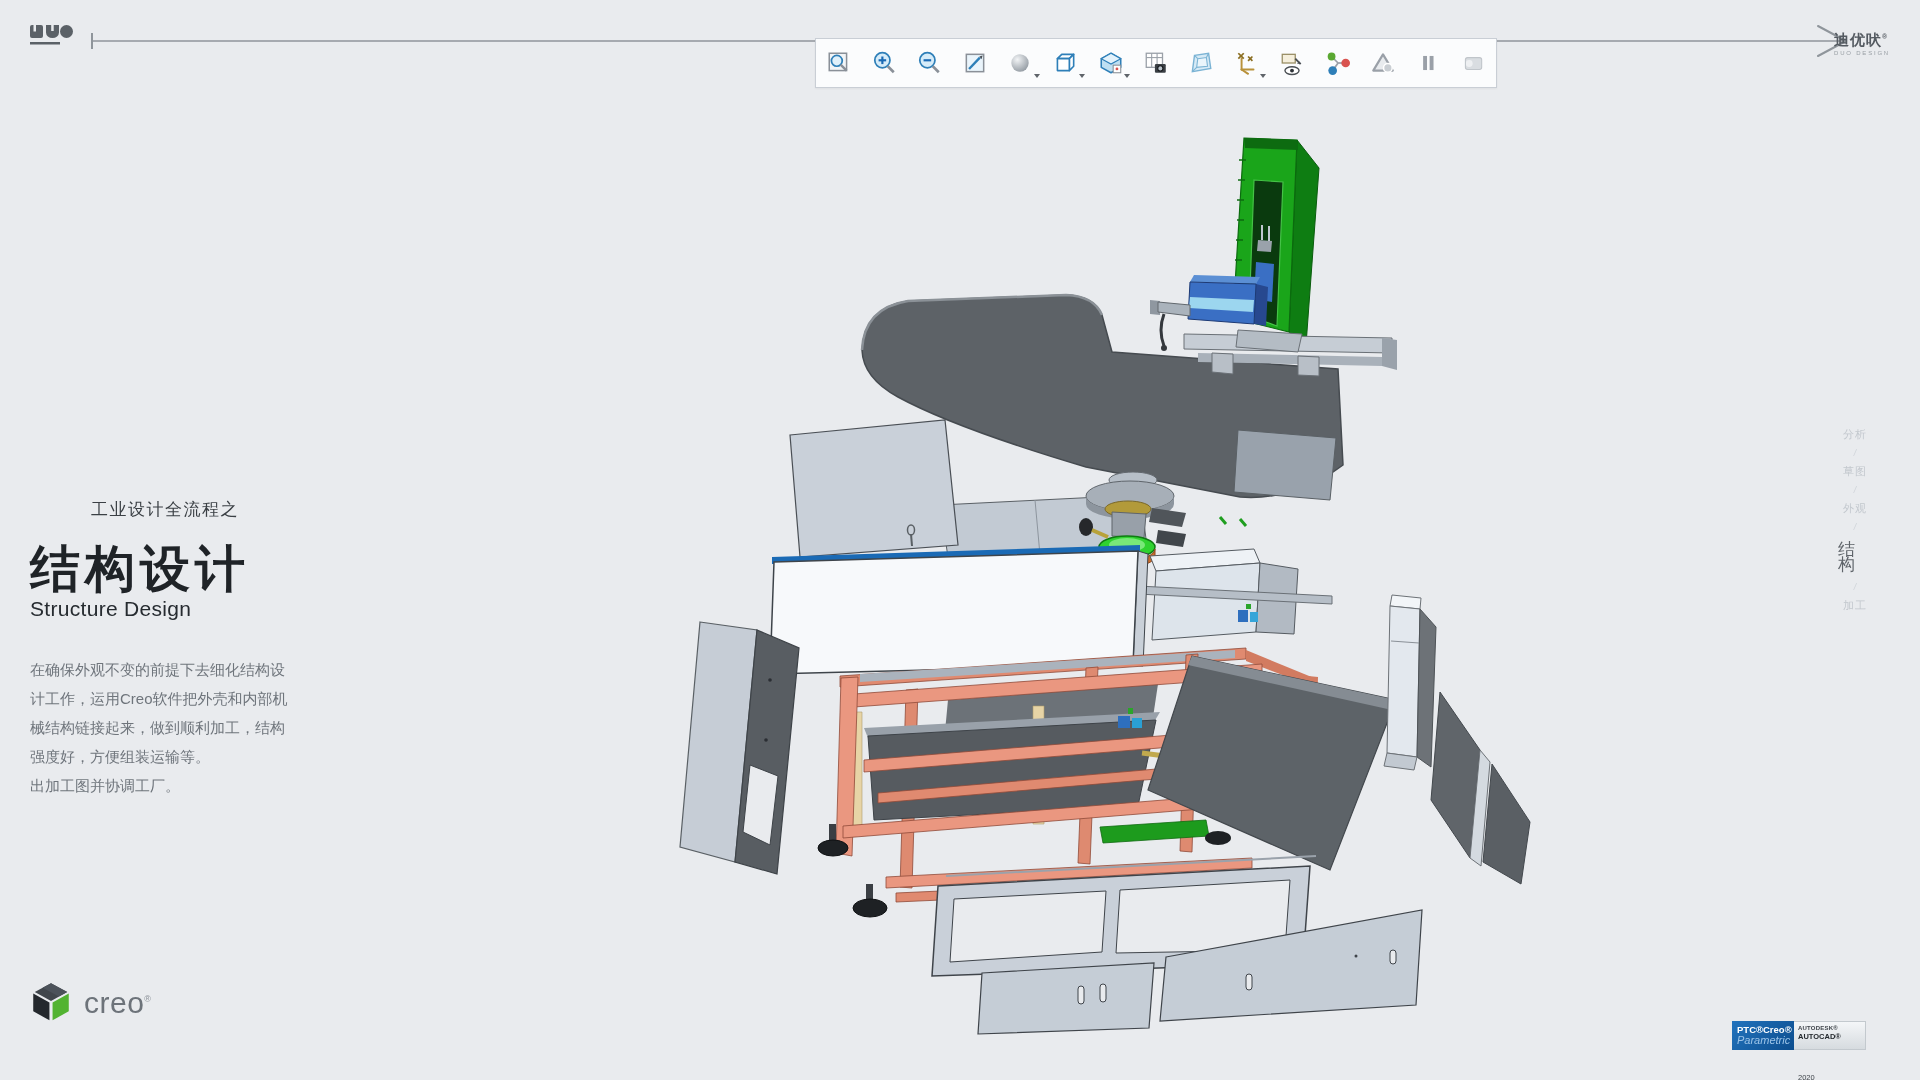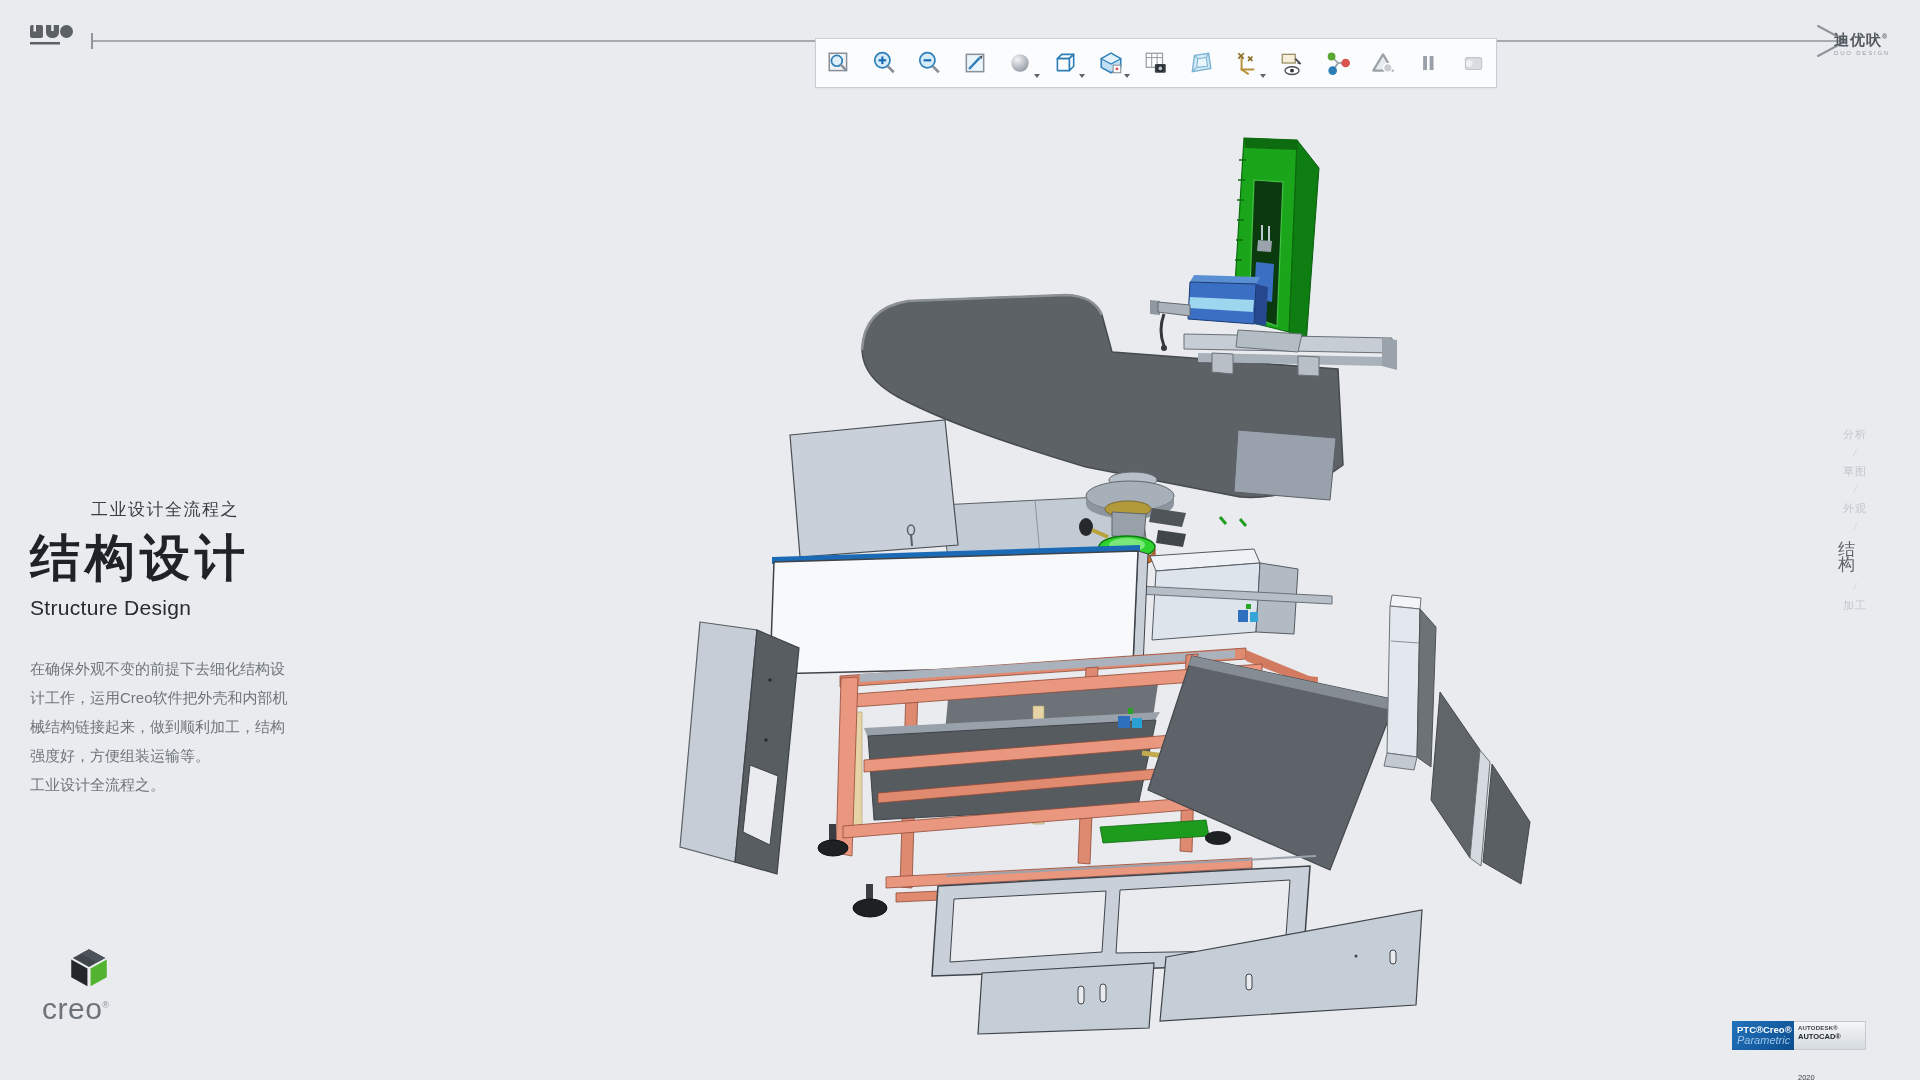--- a/index.html
+++ b/index.html
@@ -28,33 +28,33 @@
   .tb-btn{flex:1;height:46px;border:0;background:transparent;display:flex;
     align-items:center;justify-content:center;position:relative;cursor:pointer;padding:0;}
   .tb-btn svg{display:block;}
   .tb-btn.has-dd::after{content:"";position:absolute;right:3px;bottom:8px;
     border-left:3.5px solid transparent;border-right:3.5px solid transparent;
     border-top:4px solid #5f646a;}
 
   
   .hero{position:absolute;left:30px;top:498px;width:270px;}
   .hero-kicker{font-size:17px;color:var(--text-mid);letter-spacing:1.5px;text-align:center;}
-  .hero-title{font-size:50px;font-weight:600;color:var(--text-dark);letter-spacing:5px;margin-top:10px;line-height:1.1;}
-  .hero-sub{font-size:21px;color:#262b30;margin-top:10px;letter-spacing:.3px;}
+  .hero-title{font-size:50px;font-weight:600;color:var(--text-dark);letter-spacing:5px;margin-top:21px;line-height:1.1;}
+  .hero-sub{font-size:21px;color:#262b30;margin-top:0;letter-spacing:.3px;}
   .hero-body{margin-top:34px;font-size:15px;line-height:29px;color:var(--text-gray);width:262px;}
 
   
   .stage-nav{position:absolute;right:32px;top:424px;width:66px;display:flex;
     flex-direction:column;align-items:center;}
   .sn-item{font-size:11px;color:var(--nav-inactive);line-height:15px;margin:3px 0;cursor:pointer;letter-spacing:1px;}
   .sn-sep{font-size:9px;color:var(--nav-sep);line-height:12px;margin:2px 0;font-style:italic;}
   .sn-item.active{font-size:17px;color:var(--nav-active);margin:7px 16px;letter-spacing:2px;}
 
   
-  .creo{position:absolute;left:30px;top:946px;display:flex;align-items:flex-end;flex-direction:column;}
+  .creo{position:absolute;left:30px;top:980px;display:flex;align-items:center;}
   .creo-word{font-size:30px;color:#6d737a;margin-left:12px;letter-spacing:.5px;}
   .creo-word sup{font-size:9px;color:#8a9097;}
   .badges{position:absolute;right:54px;top:1021px;display:flex;justify-content:flex-end;}
   .badge-ptc{width:62px;height:29px;box-sizing:border-box;padding:3px 0 0 5px;
     background:linear-gradient(135deg,#2273bd,#0c4d8e);color:#fff;}
   .badge-ptc .l1{font-size:9.5px;font-weight:bold;line-height:11px;}
   .badge-ptc .l2{font-size:11px;color:#9cc4e8;line-height:11px;font-style:italic;}
   .badge-adsk{width:72px;height:29px;box-sizing:border-box;padding:2px 0 0 4px;
     background:linear-gradient(180deg,#f4f6f8,#d6dbdf);border:1px solid #c3c9ce;border-left:none;}
   .badge-adsk .l1{font-size:6px;font-weight:bold;color:#3f444a;line-height:8px;letter-spacing:.2px;}
@@ -397,21 +397,21 @@
       </svg>
     </button>
   </div>
 
   <div class="hero">
     <div class="hero-kicker">工业设计全流程之</div>
     <div class="hero-title">结构设计</div>
     <div class="hero-sub">Structure Design</div>
     <div class="hero-body">
       <div>在确保外观不变的前提下去细化结构设计工作，运用Creo软件把外壳和内部机械结构链接起来，做到顺利加工，结构强度好，方便组装运输等。</div>
-      <div>工业设计全流程之。</div>
+      <div>出加工图并协调工厂。</div>
     </div>
   </div>
 
   <div class="stage-nav">
     <div class="sn-item">分析</div>
     <div class="sn-sep">/</div>
     <div class="sn-item">草图</div>
     <div class="sn-sep">/</div>
     <div class="sn-item">外观</div>
     <div class="sn-sep">/</div>

